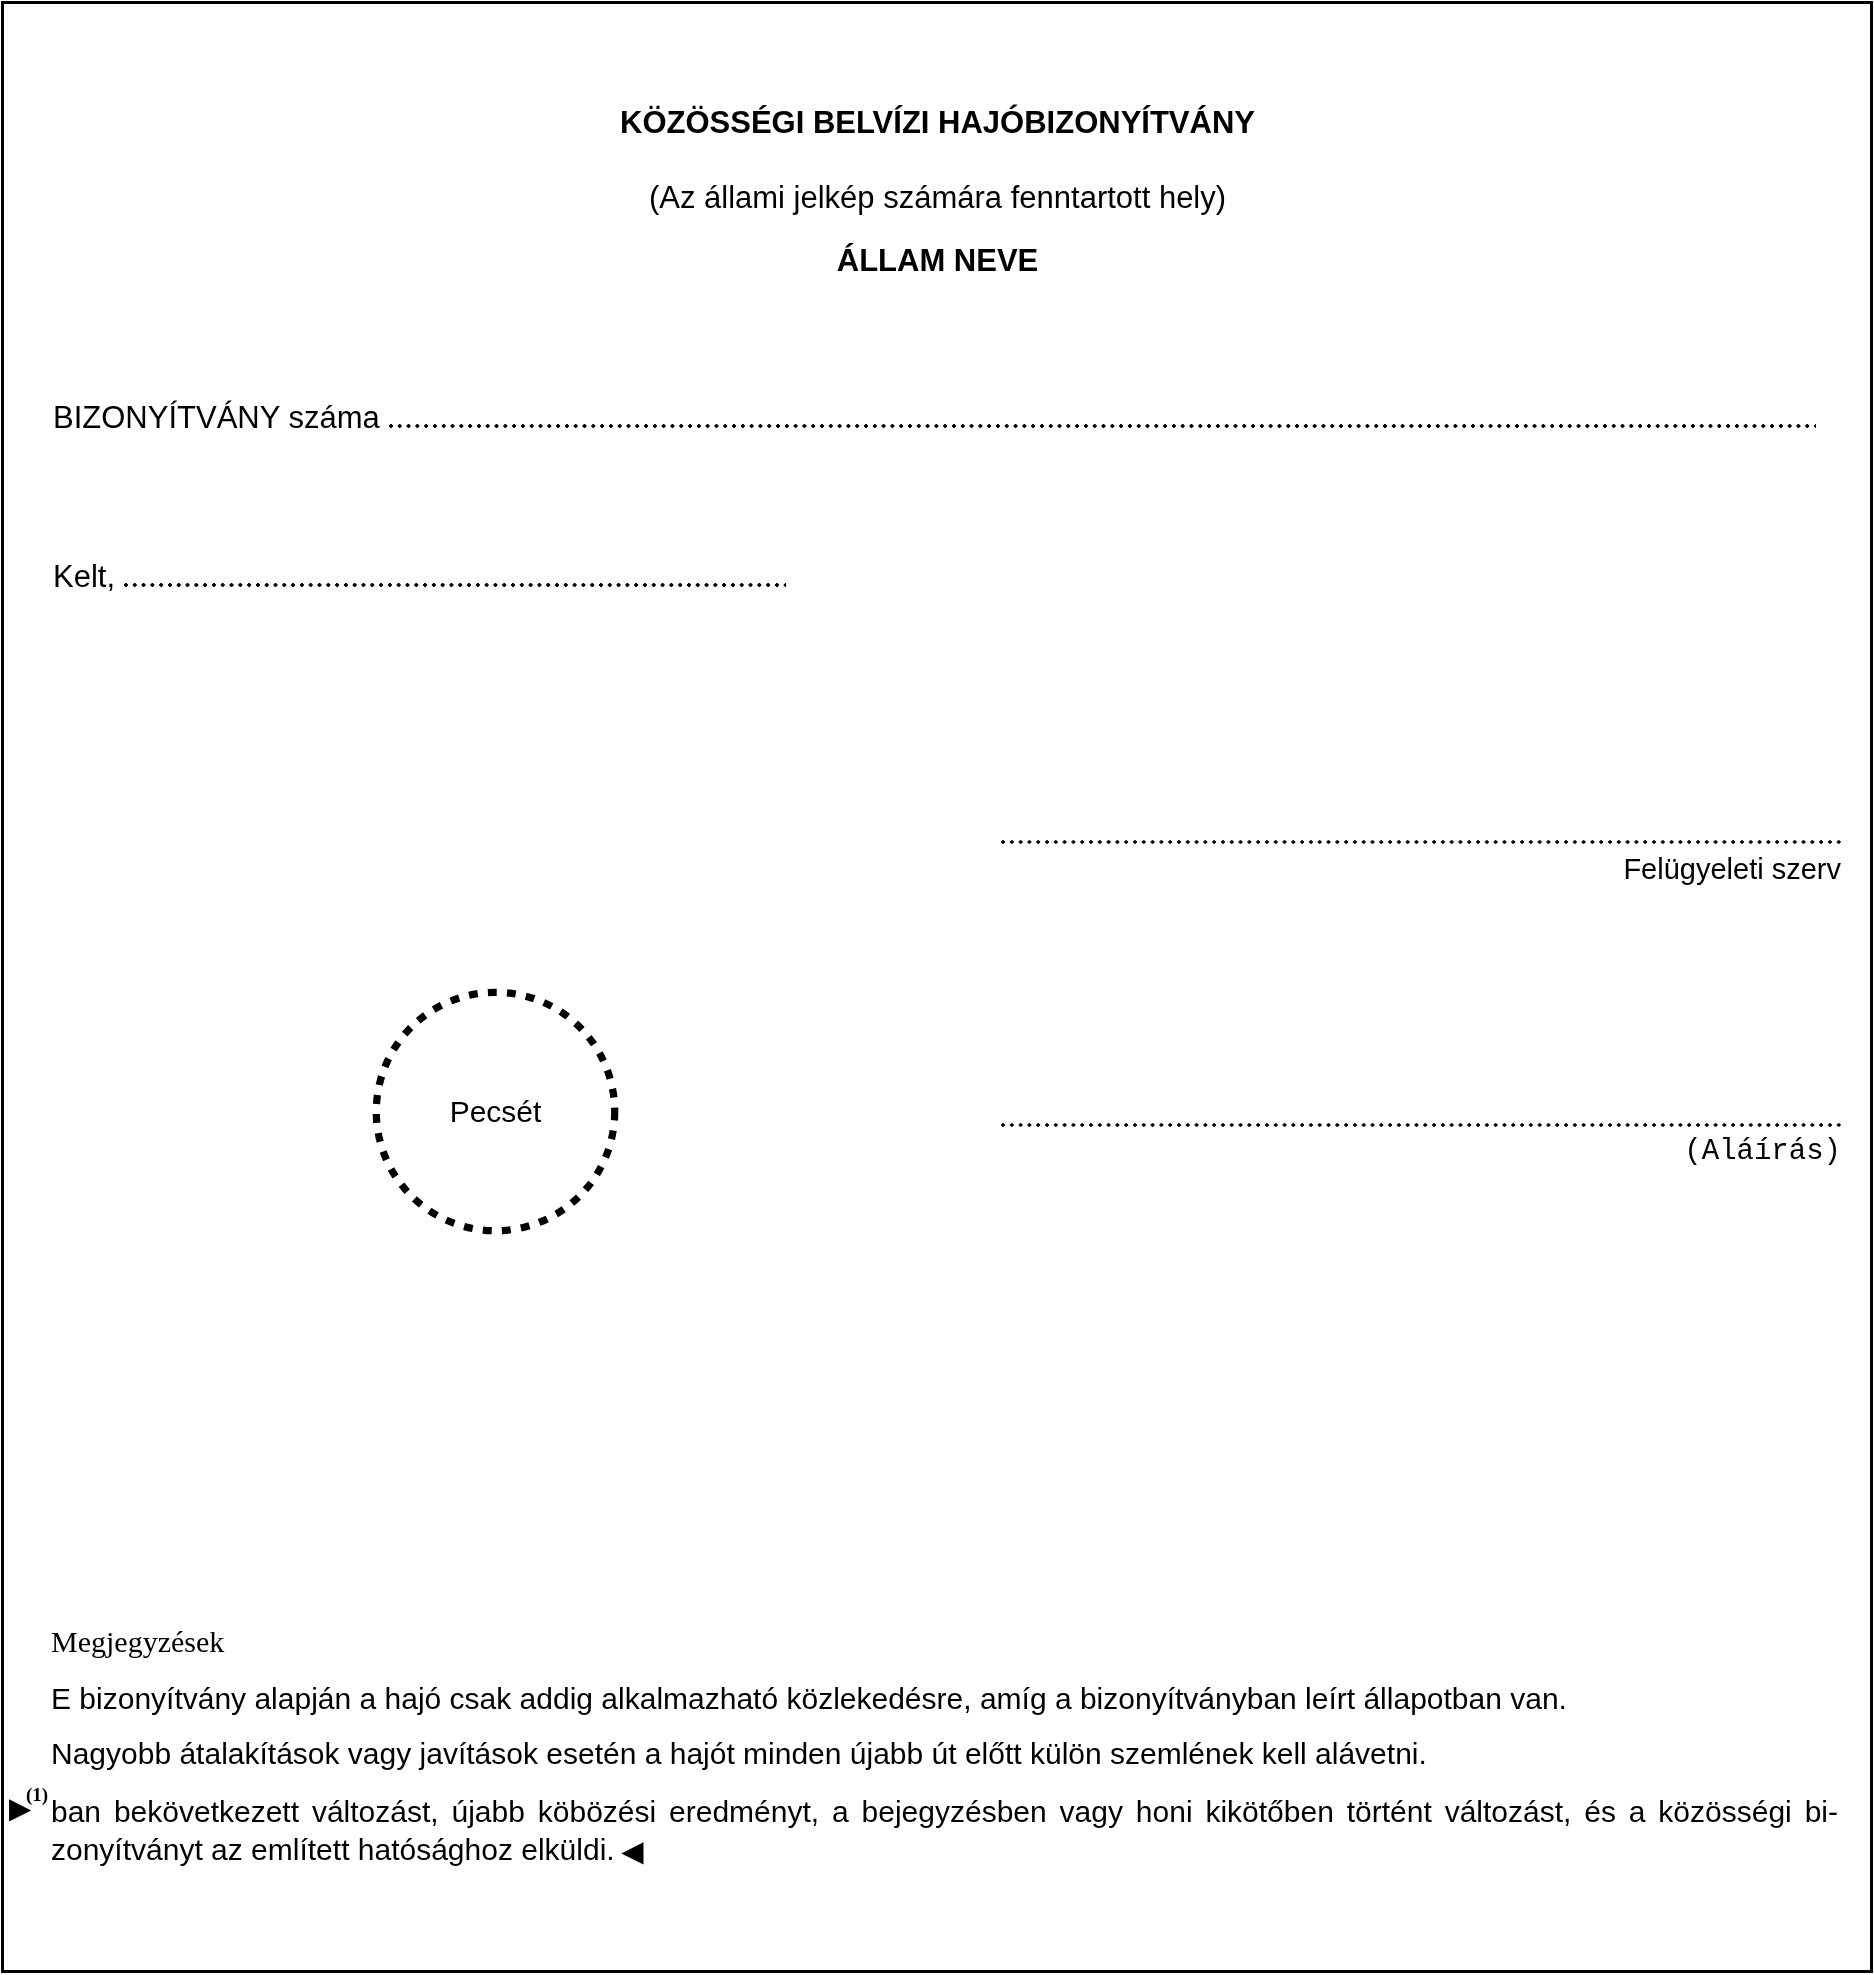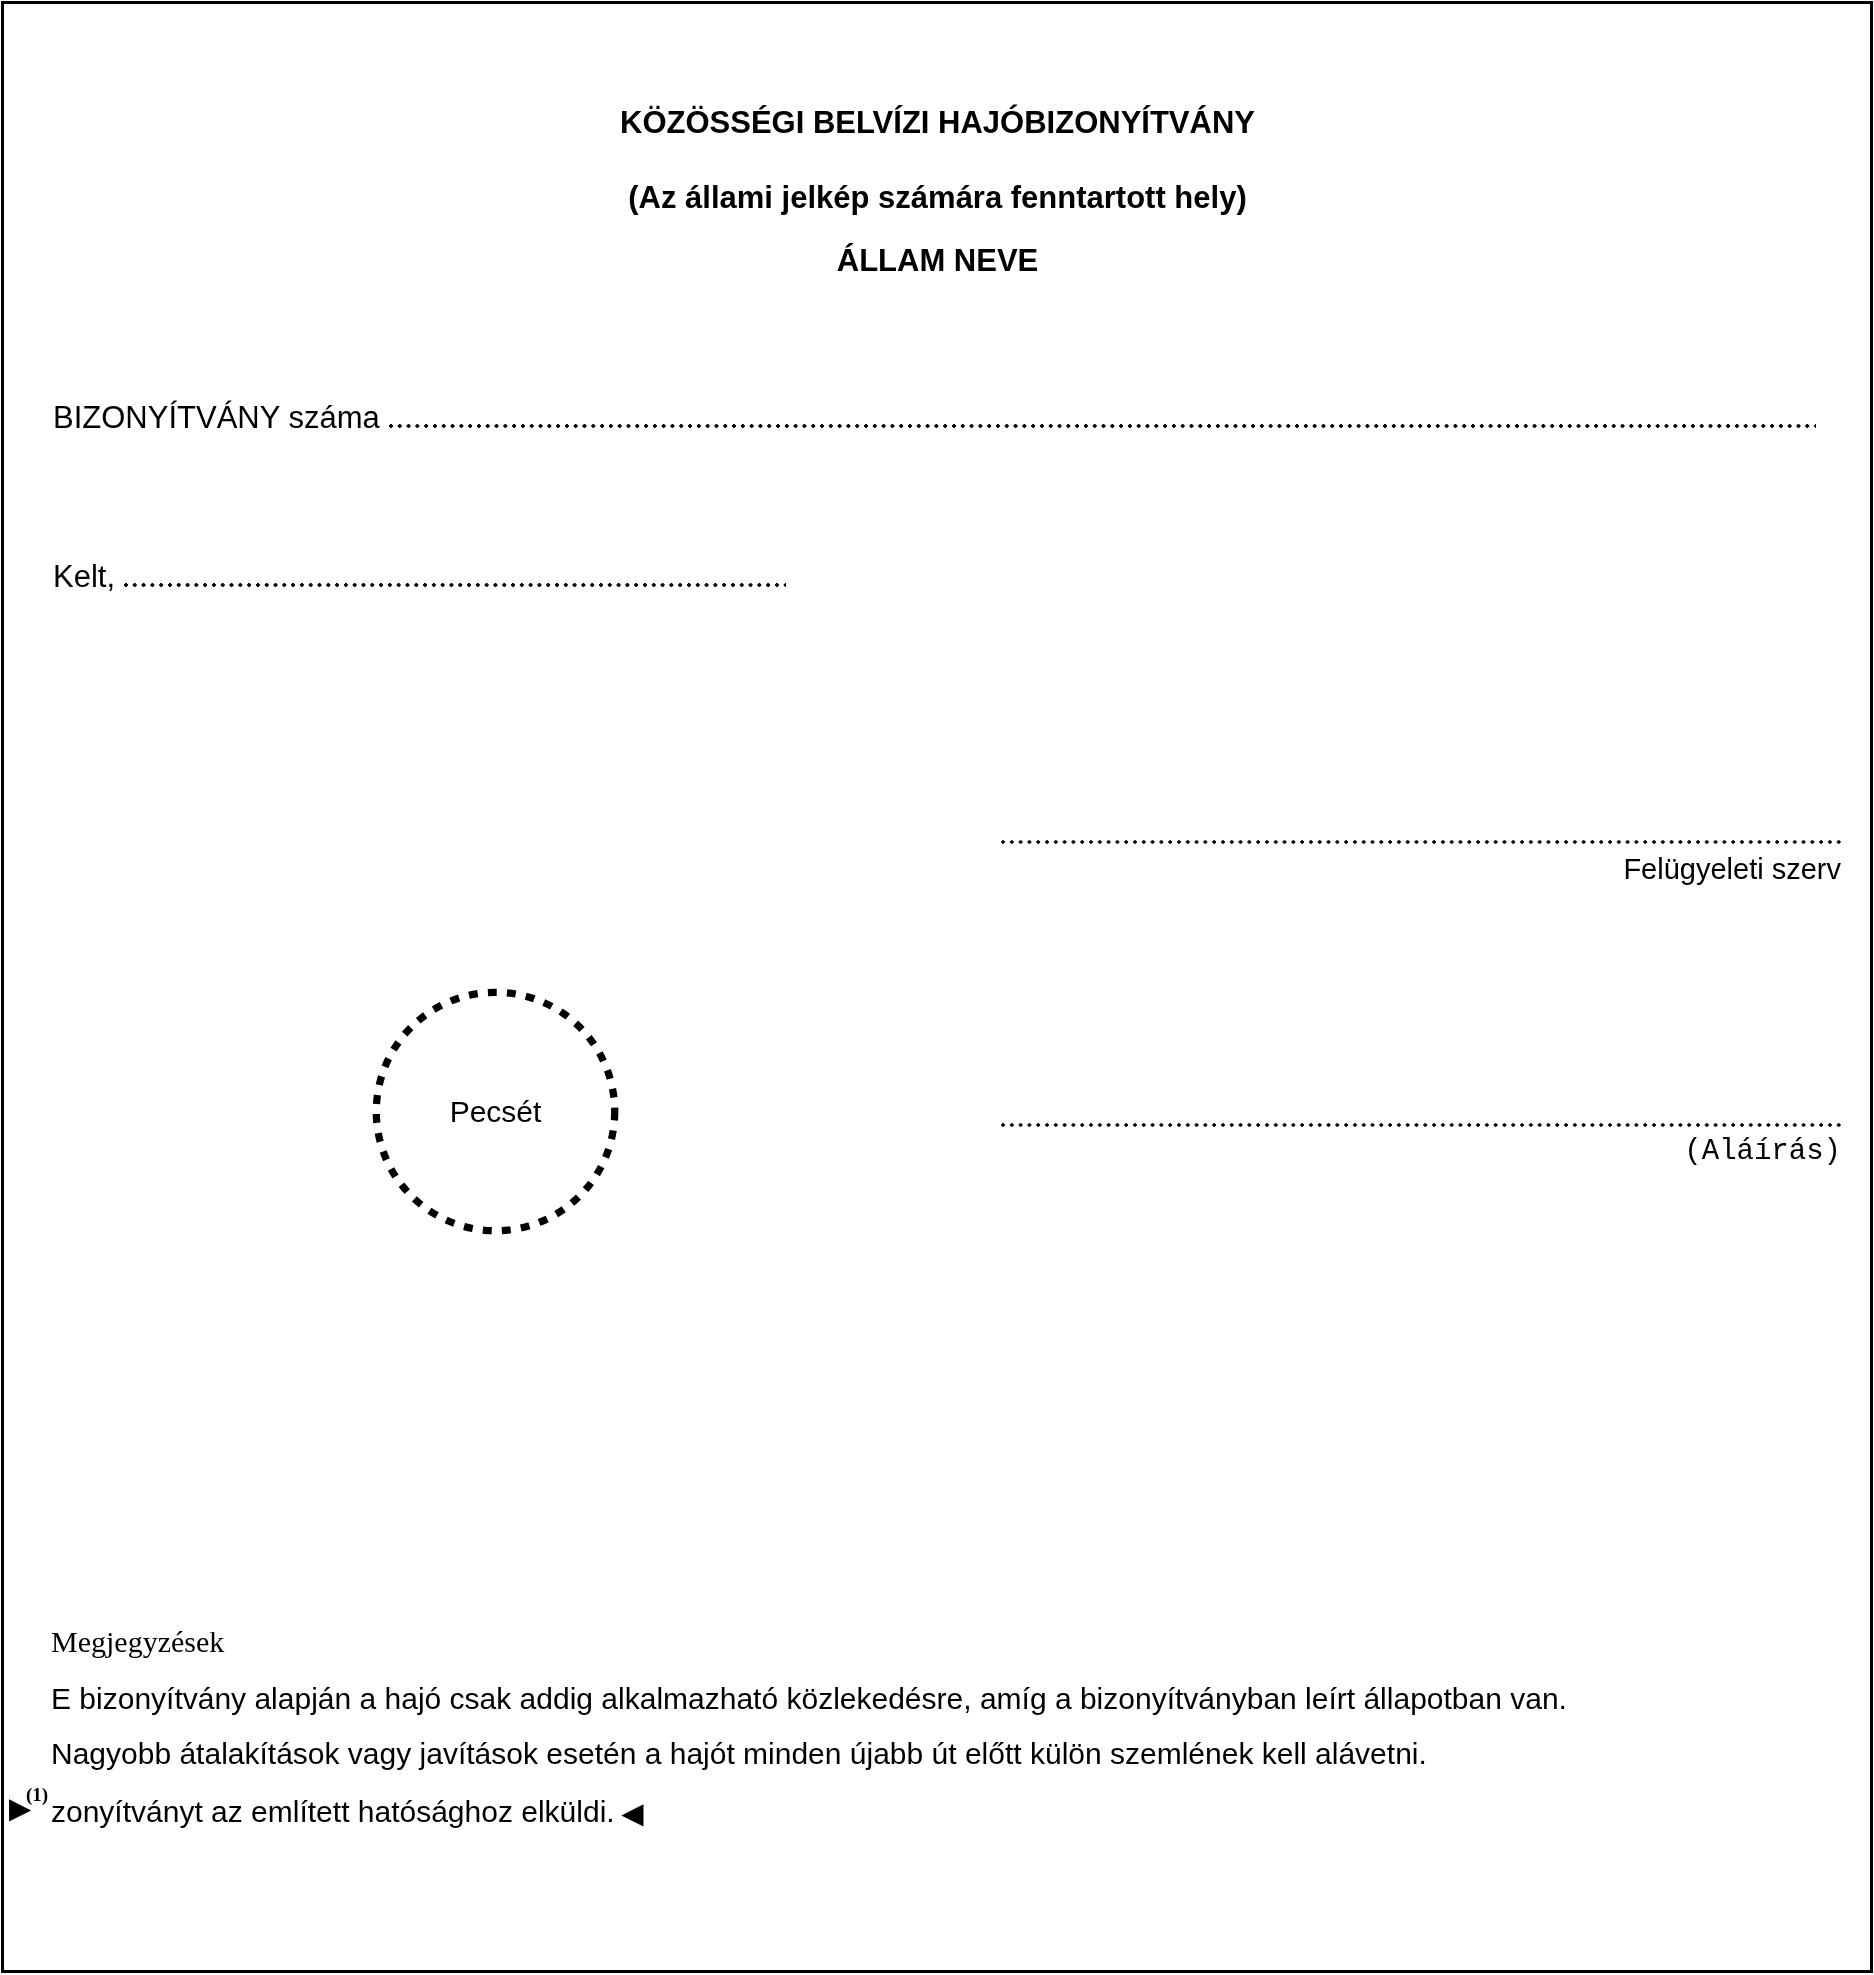--- a/index.html
+++ b/index.html
@@ -22,21 +22,20 @@
     pointer-events: none;
   }
   .centered-line {
     position: absolute;
     left: 0;
     width: 100%;
     text-align: center;
     font-size: 31px;
     line-height: 38px;
     white-space: nowrap;
-    font-weight: bold;
   }
   .bold { font-weight: bold; }
 
   .doc-title   { top: 104px; }
   .emblem-note { top: 179px; }
   .state-name  { top: 242px; }
 
   .fill-row {
     position: absolute;
     display: flex;
@@ -189,17 +188,18 @@
 
 <div class="notes-heading">Megjegyzések</div>
 
 <div class="para para-1">E bizonyítvány alapján a hajó csak addig alkalmazható közlekedésre, amíg a bizonyítványban leírt állapotban van.</div>
 
 <div class="para para-2">Nagyobb átalakítások vagy javítások esetén a hajót minden újabb út előtt külön szemlének kell alávetni.</div>
 
 <div class="para para-3">
   <span class="amend-open">▶</span>
   <span class="footnote-ref">(1)</span>
+  <div class="line justify-line">ban bekövetkezett változást, újabb köbözési eredményt, a bejegyzésben vagy honi kikötőben történt változást, és a közösségi bi-</div>
   <div class="line">
     <span>zonyítványt az említett hatósághoz elküldi.</span><span class="amend-close">◀</span>
   </div>
 </div>
 
 
 </body></html>

